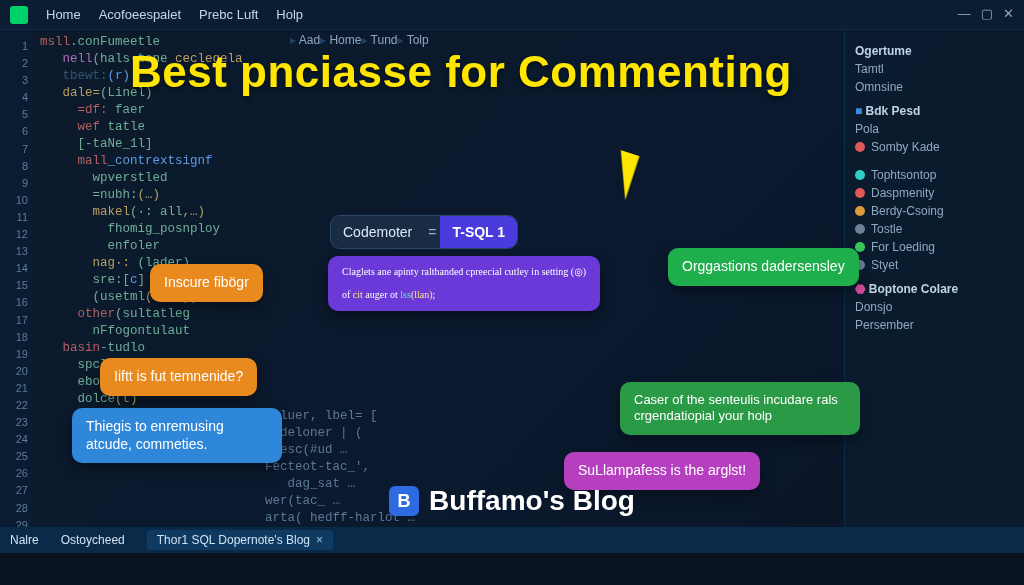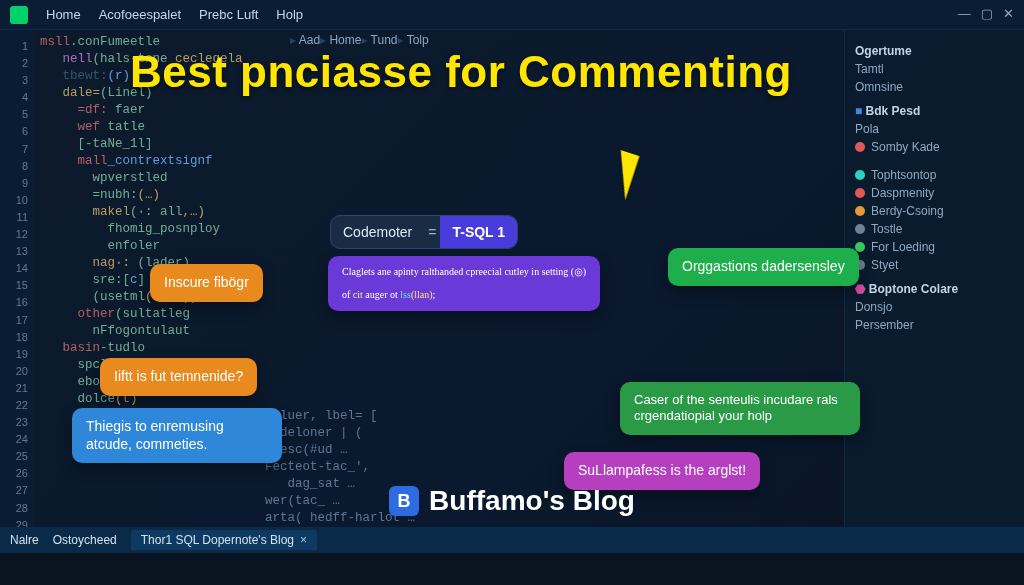--- a/index.html
+++ b/index.html
@@ -44,21 +44,21 @@
     position:absolute; top:30px; right:0; bottom:26px; width:180px;
     background:rgba(10,28,47,.85); border-left:1px solid #0d2a46;
     padding:8px 10px; font-size:12px; color:#8fa8c1;
   }
   .rside .hdr{color:#c1d3e5; font-weight:600; margin:6px 0 4px;}
   .rside .row{display:flex;align-items:center;gap:6px;margin:4px 0;cursor:pointer;}
   .rside .dot{width:10px;height:10px;border-radius:50%;}
   
   .status {
     position:absolute; left:0; right:0; bottom:0; height:26px;
-    background:#0a2a4a; display:flex; align-items:center; gap:14px;
+    background:#0a2a4a; display:flex; align-items:center; gap:22px;
     font-size:12px; color:#cfe2f2; padding:0 10px;
   }
   .status .tab{background:#0e3a61;padding:3px 10px;border-radius:3px 3px 0 0;}
   .status .x{margin-left:6px;color:#9ec2de;}
   
   .overlay{position:absolute; inset:0;}
   .title {
     position:absolute; top:48px; left:130px; right:230px;
     font-size:44px; font-weight:800; line-height:1.08;
     color:#ffe600; text-shadow:0 2px 4px rgba(0,0,0,.55);

